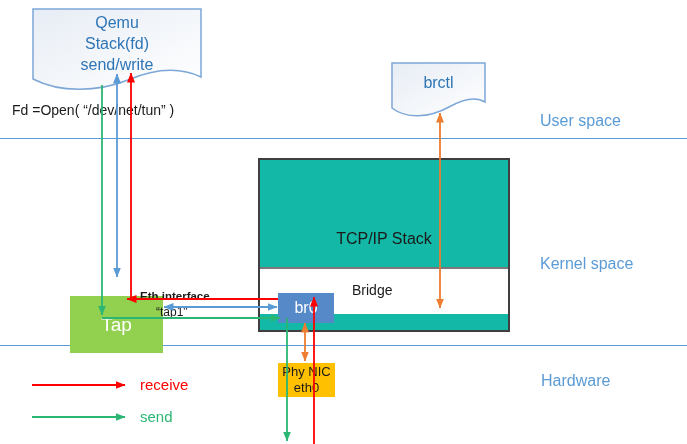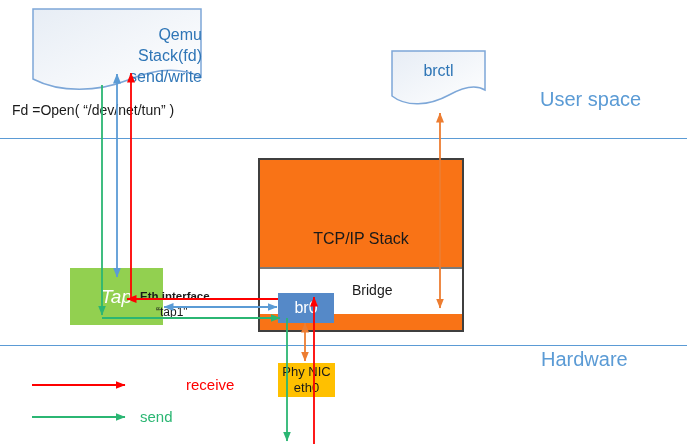--- a/index.html
+++ b/index.html
@@ -4,84 +4,85 @@
 <style>
   html,body{margin:0;padding:0;background:#fff;}
   .canvas{
     position:relative;width:687px;height:444px;overflow:hidden;background:#fff;
     font-family:"Liberation Sans",sans-serif;
   }
   .abs{position:absolute;}
   
   .divider{position:absolute;left:0;width:687px;height:1px;background:var(--accent-blue,#5b9bd5);}
   
-  .space-label{position:absolute;color:var(--accent-blue,#5b9bd5);font-size:20px;white-space:nowrap;}
+  .space-label{position:absolute;color:var(--accent-blue,#5b9bd5);font-size:16px;white-space:nowrap;margin-top:24px;}
   
   .doc-shape svg{display:block;}
   .doc-path{fill:url(#docgrad1);stroke:var(--shape-border,#7da7d8);stroke-width:1.5;}
   .doc-path2{fill:url(#docgrad2);stroke:var(--shape-border,#7da7d8);stroke-width:1.5;}
   .doc-text{position:absolute;width:100%;text-align:center;color:var(--text-blue,#2e75b6);font-size:16px;line-height:21px;}
   
   .note{position:absolute;color:var(--ink,#1a1a1a);white-space:nowrap;}
   
-  .tcpip-box{position:absolute;left:258px;top:158px;width:206px;height:174px;border:2px solid var(--box-border-dark,#3f3f3f);background:#f97316;box-sizing:border-box;}
+  .tcpip-box{position:absolute;left:258px;top:158px;width:252px;height:174px;border:2px solid var(--box-border-dark,#3f3f3f);background:#14b8a6;box-sizing:border-box;}
   .tcpip-label{position:absolute;left:0;top:70px;width:100%;text-align:center;color:var(--ink,#1a1a1a);font-size:16px;}
   .bridge-row{position:absolute;left:0;right:0;bottom:16px;height:45px;border-top:2px solid var(--box-border-gray,#7a7a7a);background:#fff;}
   .bridge-label{position:absolute;left:92px;top:13px;color:var(--ink,#1a1a1a);font-size:14px;}
   .br0-box{position:absolute;left:278px;top:293px;width:56px;height:30px;background:var(--br0-blue,#5589c8);color:#fff;font-size:16px;display:flex;align-items:center;justify-content:center;}
-  .tap-box{position:absolute;left:70px;top:268px;width:93px;height:57px;background:var(--tap-green,#92d050);color:#fff;font-size:19px;display:flex;align-items:center;justify-content:center;font-style:italic;}
+  .tap-box{position:absolute;left:70px;top:296px;width:93px;height:57px;background:var(--tap-green,#92d050);color:#fff;font-size:19px;display:flex;align-items:center;justify-content:center;}
   .nic-box{position:absolute;left:278px;top:363px;width:57px;height:34px;background:var(--nic-orange,#ffc000);color:var(--ink,#1a1a1a);font-size:13px;line-height:16px;display:flex;flex-direction:column;align-items:center;justify-content:center;text-align:center;}
   
   .overlay{position:absolute;left:0;top:0;z-index:10;pointer-events:none;}
   .ln{fill:none;stroke-width:1.8;}
   .ln-red{stroke:var(--red,#fe0000);}
   .ln-green{stroke:var(--green,#2bb673);}
   .ln-blue{stroke:var(--blue-arrow,#5b9bd5);}
   .ln-orange{stroke:var(--orange,#ed7d31);}
   .mk-red{fill:var(--red,#fe0000);}
   .mk-green{fill:var(--green,#2bb673);}
   .mk-blue{fill:var(--blue-arrow,#5b9bd5);}
   .mk-orange{fill:var(--orange,#ed7d31);}
   
   .legend-row{position:absolute;display:flex;align-items:center;gap:10px;}
   .legend-row span{font-size:15px;}
-  .legend-receive span{color:var(--red,#fe0000);margin-left:46px;}
+  .legend-receive span{color:var(--red,#fe0000);}
   .legend-send span{color:var(--green,#2bb673);text-align:center;}
 </style>
 </head>
 <body>
 
 <div class="canvas">
 
   <div class="divider" style="top:138px;"></div>
   <div class="divider" style="top:345px;"></div>
 
   <div class="space-label" style="left:540px;top:88px;">User space</div>
+  <div class="space-label" style="left:540px;top:231px;">Kernel space</div>
   <div class="space-label" style="left:541px;top:348px;">Hardware</div>
 
   <div class="abs doc-shape" style="left:32px;top:8px;width:170px;height:92px;">
     <svg width="170" height="92" viewBox="0 0 170 92">
       <defs>
         <linearGradient id="docgrad1" x1="0" y1="0" x2="1" y2="1">
           <stop offset="0" stop-color="#e7edf5"></stop>
             <stop offset="1" stop-color="#ffffff"></stop>
         </linearGradient>
       </defs>
       <path class="doc-path" d="M1,1 H169 V69 C148,59 122,61 96,72 C66,84 28,85 1,71 Z"></path>
     </svg>
-    <div class="doc-text" style="top:16px;text-align:right;">
+    <div class="doc-text" style="top:4px;">
       <div>Qemu</div>
       <div>Stack(fd)</div>
       <div>send/write</div>
     </div>
   </div>
 
   <div class="note" style="left:12px;top:102px;font-size:14px;">Fd =Open( “/dev/net/tun” )</div>
 
-  <div class="abs doc-shape" style="left:391px;top:50px;width:95px;height:58px;">
+  <div class="abs doc-shape" style="left:391px;top:62px;width:95px;height:58px;">
     <svg width="95" height="58" viewBox="0 0 95 58">
       <defs>
         <linearGradient id="docgrad2" x1="0" y1="0" x2="1" y2="1">
           <stop offset="0" stop-color="#e7edf5"></stop>
             <stop offset="1" stop-color="#ffffff"></stop>
         </linearGradient>
       </defs>
       <path class="doc-path2" d="M1,1 H94 V40 C86,35 74,36 58,45 C38,56 15,57 1,46 Z"></path>
     </svg>
     <div class="doc-text" style="top:10px;">brctl</div>

